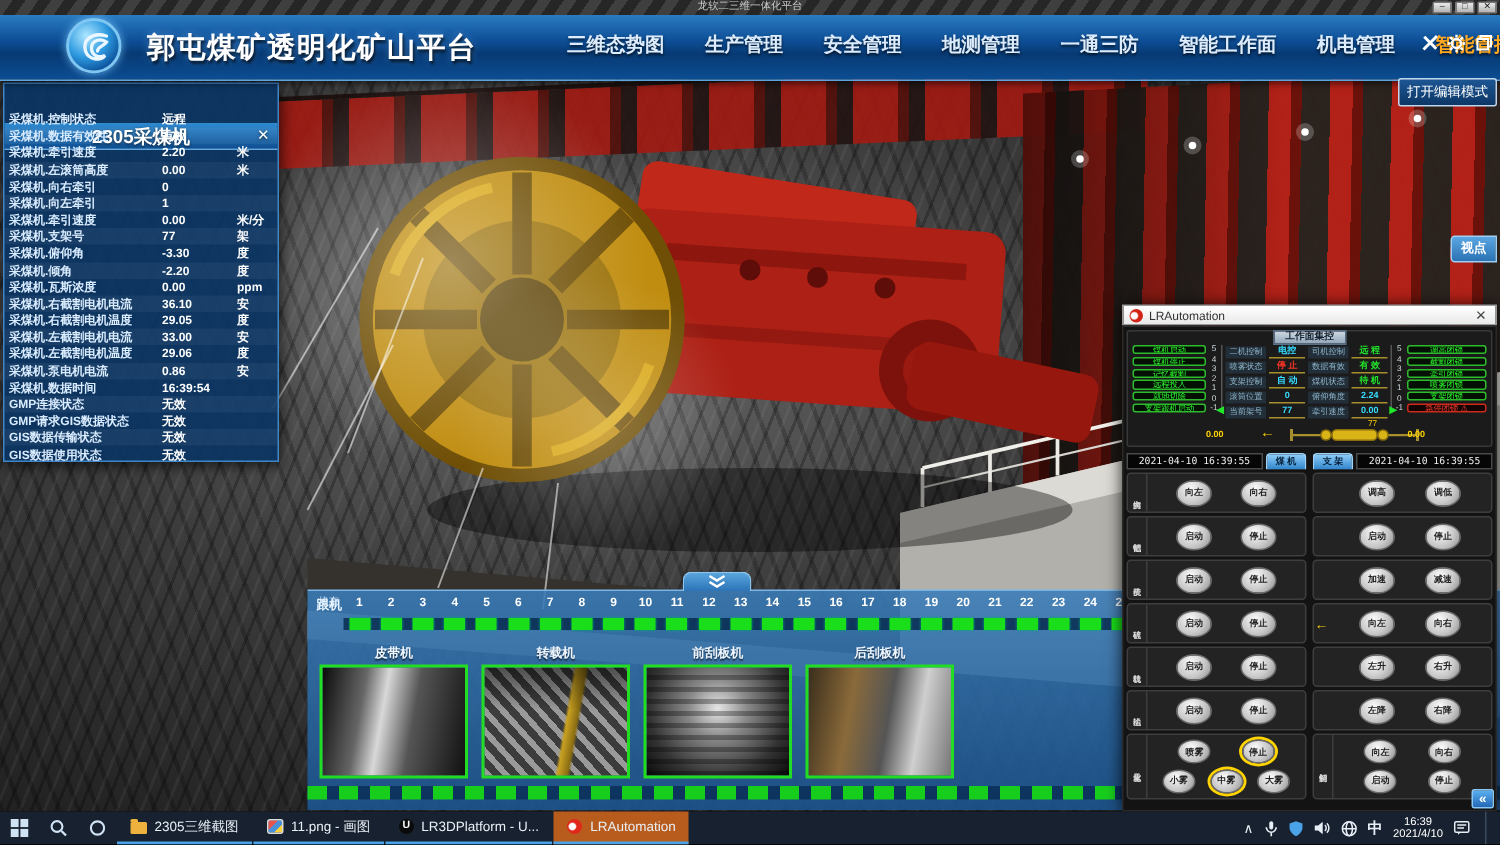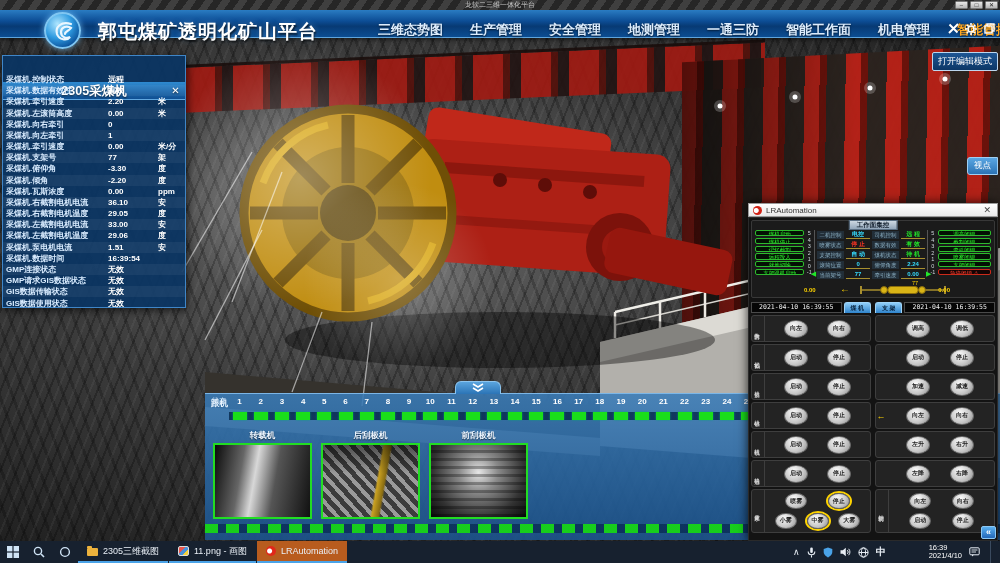--- a/index.html
+++ b/index.html
@@ -9,21 +9,21 @@
 
   
   .titlebar{position:absolute;left:0;top:0;width:1000px;height:10px;z-index:40;
     background:repeating-linear-gradient(125deg,#3f3f3f 0 7px,#262626 7px 14px);
     color:#c9c9c9;font-size:7px;line-height:10px;text-align:center;}
   .winctl{position:absolute;right:2px;top:1px;display:flex;gap:2px;}
   .winctl span{display:inline-block;width:13px;height:8px;background:linear-gradient(#e8e8e8,#b5b5b5);
     border:1px solid #777;color:#222;font-size:6px;line-height:6px;text-align:center;border-radius:1px;}
 
   
-  .navbar{position:absolute;left:0;top:10px;width:1000px;height:28px;z-index:30;
+  .navbar{position:absolute;left:0;top:10px;width:1000px;height:44px;z-index:30;
     background:linear-gradient(180deg,#2a7cc2 0%,#0d4e96 40%,#073a74 60%,#0c4d92 100%);
     border-bottom:1px solid #5ea4dc;box-shadow:0 2px 4px rgba(0,0,0,.5);}
   .logo{position:absolute;left:44px;top:2px;width:37px;height:37px;border-radius:50%;
     background:radial-gradient(circle at 35% 30%,#aee6ff 0%,#2e9ae0 45%,#0a4f98 80%,#063058 100%);
     border:2px solid #7fc6f2;box-shadow:0 0 6px rgba(120,200,255,.8);}
   .logo svg{position:absolute;left:3px;top:3px;}
   .brand{position:absolute;left:98px;top:9px;font-size:19px;font-weight:bold;color:#ffffff;
     letter-spacing:1px;text-shadow:1px 2px 2px rgba(0,0,0,.7),0 0 6px rgba(140,200,255,.4);}
   .nav-items{position:absolute;left:378px;top:0;height:40px;display:flex;align-items:center;gap:27px;}
   .nav-item{font-size:13px;font-weight:bold;color:#dcecfc;text-shadow:0 1px 2px rgba(0,0,0,.7);cursor:pointer;white-space:nowrap;}
@@ -61,21 +61,21 @@
   .sp-rows{position:absolute;top:18px;bottom:0;left:0;right:0;}
   .sp-row{display:grid;grid-template-columns:102px 50px 30px;height:11.18px;align-items:center;padding:0 3px;}
   .sp-row:nth-of-type(even){background:rgba(255,255,255,.05);}
   .sp-row .l{font-size:8px;font-weight:bold;color:#d9ecff;white-space:nowrap;overflow:hidden;}
   .sp-row .v{font-size:8px;font-weight:bold;color:#ffffff;}
   .sp-row .u{font-size:8px;font-weight:bold;color:#ffffff;}
 
   
   .viewpoint{position:absolute;right:2px;top:157px;z-index:15;padding:2px 6px;
     background:linear-gradient(#5aa6e2,#2b73b4);border:1px solid #9fd0f4;border-radius:3px 0 0 3px;
-    color:#fff;font-size:8.5px;font-weight:normal;}
+    color:#fff;font-size:8.5px;font-weight:bold;}
 
   
   .bottom-panel{position:absolute;left:205px;top:393px;width:795px;height:147px;z-index:10;
     background:linear-gradient(180deg,rgba(58,124,184,.88),rgba(28,84,142,.9));
     border-top:1px solid #7cb6e6;}
   .bp-chevron{position:absolute;left:250px;top:-13px;width:46px;height:13px;
     background:linear-gradient(#5aa4de,#2b74b6);border:1px solid #8cc4ee;border-bottom:none;
     border-radius:6px 6px 0 0;display:flex;align-items:center;justify-content:center;cursor:pointer;}
   .bp-status-label{position:absolute;left:7px;top:2px;font-size:7px;color:#cfe6fb;}
   .bp-row-label{position:absolute;left:6px;top:4px;font-size:8.5px;color:#eaf5ff;font-weight:bold;}
@@ -181,21 +181,21 @@
   .ticon[data-icon="folder"]::before{content:"";position:absolute;left:0;top:-2px;width:5px;height:2px;background:#ecb23d;border-radius:1px 1px 0 0;}
   .ticon[data-icon="paint"]{border-radius:2px;border:1px solid #ddd;
     background:linear-gradient(135deg,#e8554d 0 38%,#4a90d9 38% 68%,#f5d23c 68%);}
   .ticon[data-icon="unreal"]{background:#0a0a0a;border-radius:50%;width:10px;}
   .ticon[data-icon="unreal"]::after{content:"U";position:absolute;left:0;top:0;width:10px;height:10px;
     color:#fff;font-size:7px;line-height:10px;text-align:center;font-weight:bold;}
   .ticon[data-icon="lr"]{width:10px;border-radius:50%;background:radial-gradient(circle at 36% 50%,#fff 0 2px,#e0281a 3px);}
   .tray{margin-left:auto;display:flex;align-items:center;gap:7px;padding-right:6px;}
   .tr-ic{color:#e8eef5;font-size:9px;cursor:pointer;display:flex;align-items:center;}
   .ime{font-size:10px;font-weight:bold;}
-  .clock{color:#fff;font-size:7.5px;text-align:left;line-height:8.5px;cursor:pointer;margin-left:36px;}
+  .clock{color:#fff;font-size:7.5px;text-align:center;line-height:8.5px;cursor:pointer;}
   .edge{width:4px;height:22px;border-left:1px solid #3a4a5e;margin-left:3px;cursor:pointer;}
 </style>
 </head>
 <body>
 
 <div id="app">
 
   <div class="scene">
     <div class="tex"></div>
     <div class="roof"></div>
@@ -449,21 +449,21 @@
         </div>
 
         <div class="sp-row">
           <span class="l">采煤机.左截割电机温度</span>
           <span class="v">29.06</span>
           <span class="u">度</span>
         </div>
 
         <div class="sp-row">
           <span class="l">采煤机.泵电机电流</span>
-          <span class="v">1.51</span>
+          <span class="v">0.86</span>
           <span class="u">安</span>
         </div>
 
         <div class="sp-row">
           <span class="l">采煤机.数据时间</span>
           <span class="v">16:39:54</span>
           <span class="u"></span>
         </div>
 
         <div class="sp-row">
@@ -623,34 +623,38 @@
           <span class="sq"></span>
         </div>
 
         <div class="numcell">
           <span class="num">25</span>
           <span class="sq"></span>
         </div>
       </div>
     <div class="cams">
 
+        <div class="cam">
+          <div class="cam-label">皮带机</div>
+          <div class="thumb"></div>
+        </div>
 
 
         <div class="cam">
           <div class="cam-label">转载机</div>
           <div class="thumb"></div>
         </div>
 
         <div class="cam">
+          <div class="cam-label">前刮板机</div>
+          <div class="thumb"></div>
+        </div>
+
+        <div class="cam">
           <div class="cam-label">后刮板机</div>
-          <div class="thumb"></div>
-        </div>
-
-        <div class="cam">
-          <div class="cam-label">前刮板机</div>
           <div class="thumb"></div>
         </div>
       </div>
     <div class="dashstrip"></div>
   </div>
 
   <div class="lr">
     <div class="lr-title">
       <span class="lr-logo"></span>
       <span class="t">LRAutomation</span>
@@ -972,20 +976,24 @@
         <div class="task" data-state="">
           <span class="ticon" data-icon="folder"></span>
           <span class="tlabel">2305三维截图</span>
         </div>
 
         <div class="task" data-state="">
           <span class="ticon" data-icon="paint"></span>
           <span class="tlabel">11.png - 画图</span>
         </div>
 
+        <div class="task" data-state="">
+          <span class="ticon" data-icon="unreal"></span>
+          <span class="tlabel">LR3DPlatform - U...</span>
+        </div>
 
 
         <div class="task" data-state="orange">
           <span class="ticon" data-icon="lr"></span>
           <span class="tlabel">LRAutomation</span>
         </div>
       </div>
     <div class="tray">
       <span class="tr-ic">∧</span>
       <span class="tr-ic">

